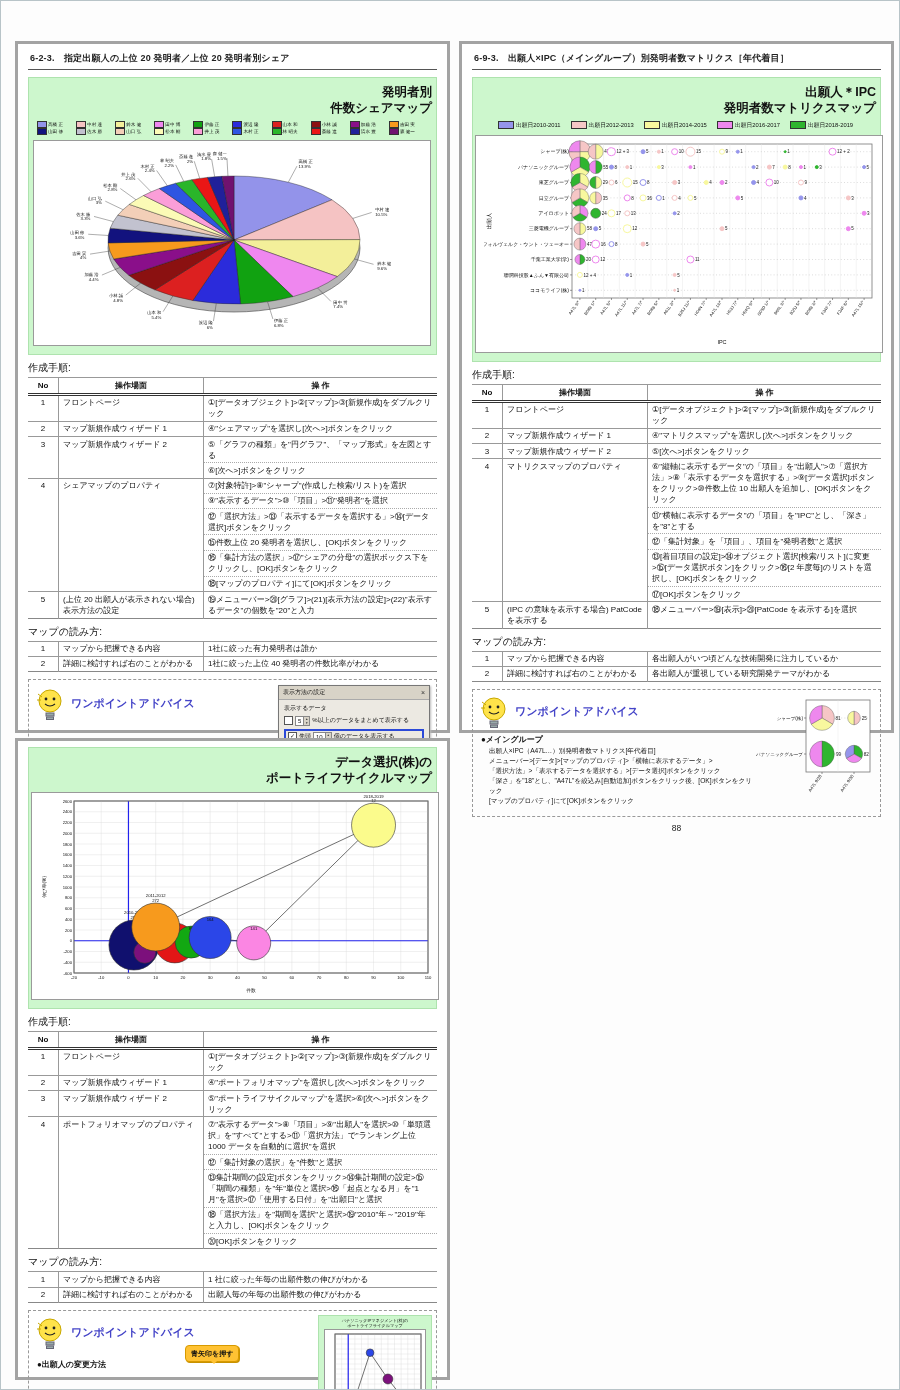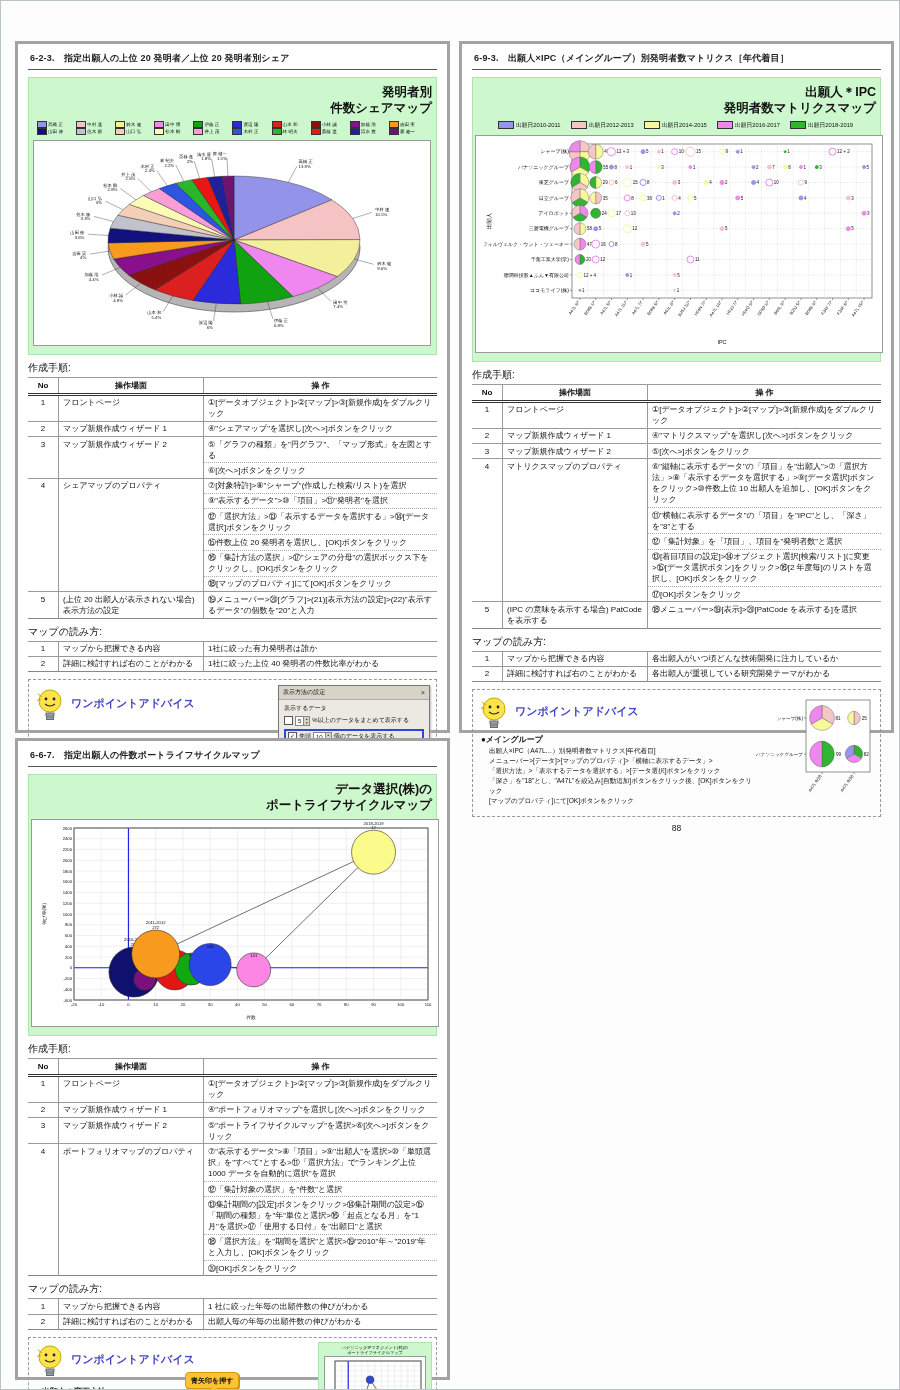--- a/index.html
+++ b/index.html
@@ -749,21 +749,20 @@
             <path d="M100 60 L92.5 64.3 A8.68 8.68 0 0 1 100.0 51.3 Z" fill="#9595ec" stroke="#555" stroke-width="0.4"></path>
             <text x="109.68" y="61.6" font-size="4.6" text-anchor="start" fill="#222">82</text>
           </svg>
       </div>
       <div class="pageno">88</div>
     </div>
   </div>
 
   <div class="page" id="p3">
     <div class="inner">
-      <div class="hdr">6-6-7.　指定出願人の件数ポートライフサイクルマップ</div>
       <div class="panel">
         <div class="ptitle pre">データ選択(株)の
 ポートライフサイクルマップ</div>
         <div class="chartbox" style="width:402px;">
           <svg id="svg-life110" width="396" height="198" viewBox="0 0 396 198">
               <rect x="34" y="6" width="354" height="172" fill="#fff" stroke="#666" stroke-width="0.8"></rect>
               <line x1="34" y1="6" x2="34" y2="178" stroke="#d8d8d8" stroke-width="0.4"></line>
               <text x="34" y="184" font-size="4.2" text-anchor="middle" fill="#111">-20</text>
               <line x1="61.23076923076923" y1="6" x2="61.23076923076923" y2="178" stroke="#d8d8d8" stroke-width="0.4"></line>
               <text x="61.23076923076923" y="184" font-size="4.2" text-anchor="middle" fill="#111">-10</text>

